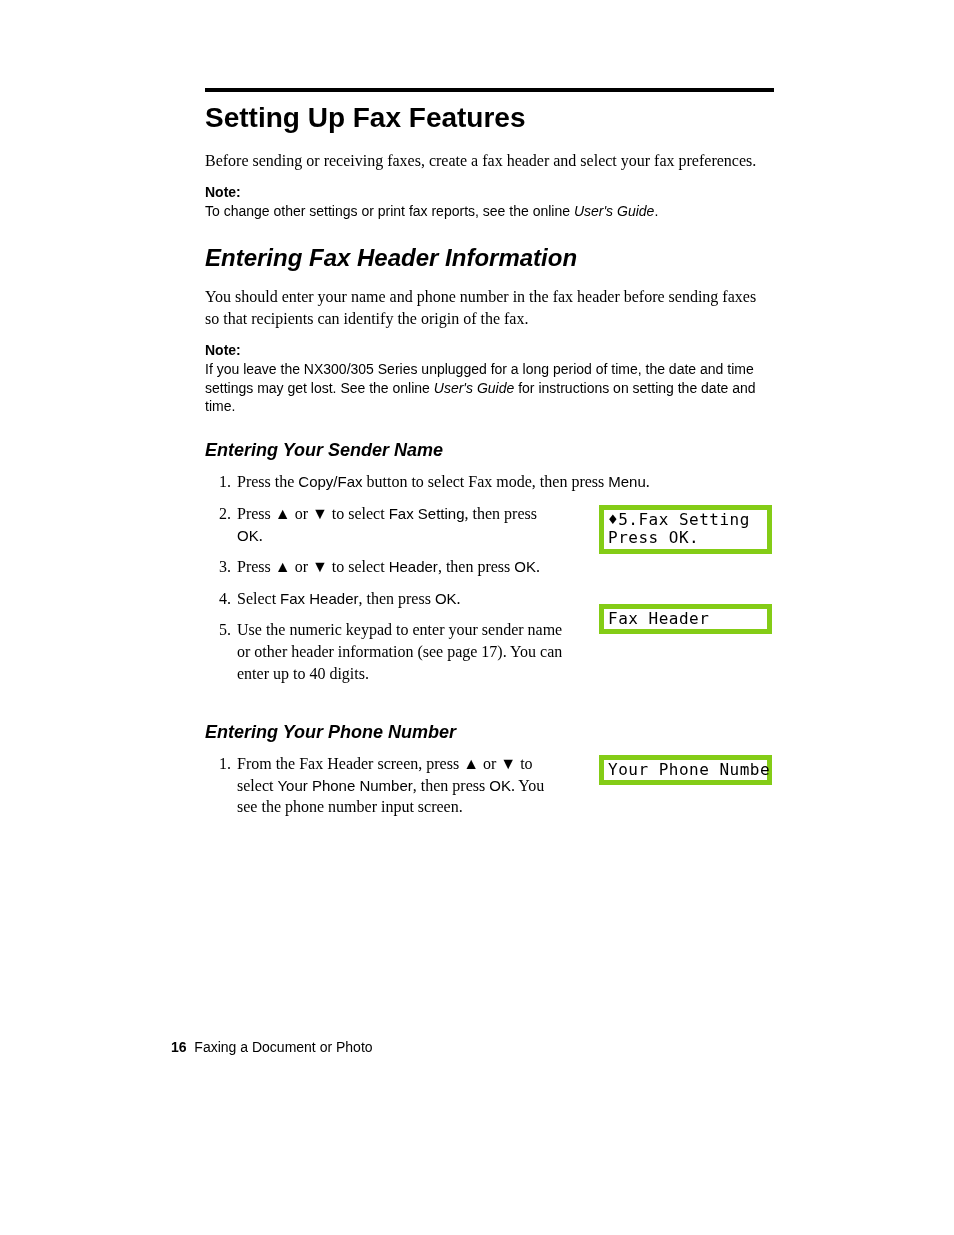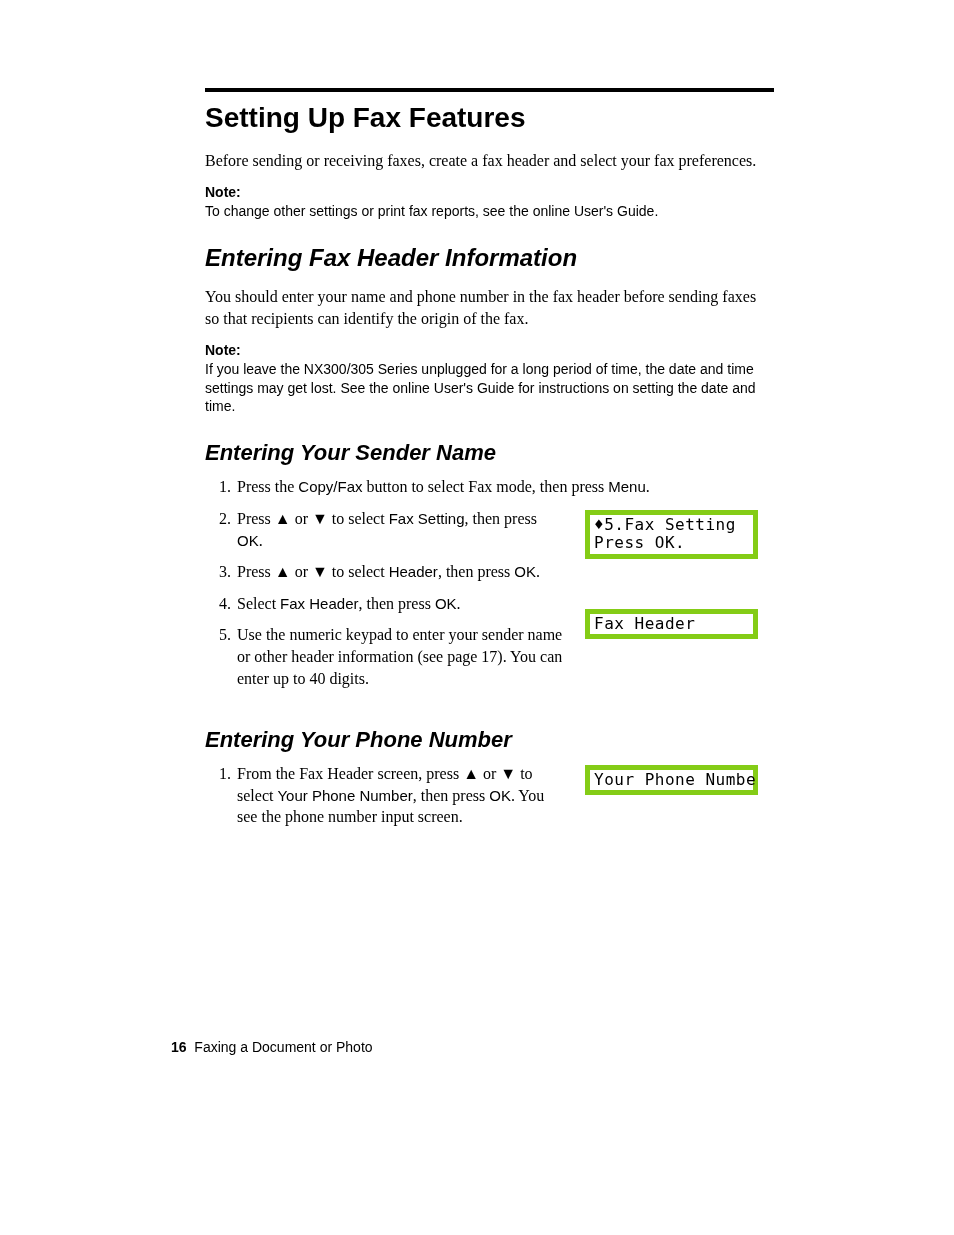--- a/index.html
+++ b/index.html
@@ -37,50 +37,50 @@
     font-weight: bold;
     font-size: 14px;
     margin: 0;
   }
   .note-text {
     font-family: Arial, Helvetica, sans-serif;
     font-size: 14px;
     line-height: 1.35;
     margin: 2px 0 24px 0;
   }
-  .italic { }
+  .italic { font-style: italic; }
   h2 {
     font-family: Arial, Helvetica, sans-serif;
     font-weight: bold;
     font-style: italic;
     font-size: 24px;
     margin: 14px 0 14px 0;
   }
   h3 {
     font-family: Arial, Helvetica, sans-serif;
     font-weight: bold;
     font-style: italic;
-    font-size: 22px;
+    font-size: 18px;
     margin: 22px 0 10px 0;
   }
   ol {
     margin: 0 0 6px 0;
     padding-left: 30px;
     font-size: 16px;
   }
   ol li {
     margin-bottom: 10px;
     line-height: 1.35;
     padding-left: 2px;
   }
   .sans { font-family: Arial, Helvetica, sans-serif; font-size: 15px; }
   .row {
     display: flex;
     align-items: flex-start;
-    gap: 20px;
+    gap: 34px;
   }
   .row ol { flex: 1 1 auto; }
   .lcd {
     border: 5px solid #84cc16;
     font-family: 'Andale Mono','Lucida Console',monospace;
     font-size: 16px;
     line-height: 1.15;
     white-space: pre;
     padding: 1px 4px;
     width: 155px;

